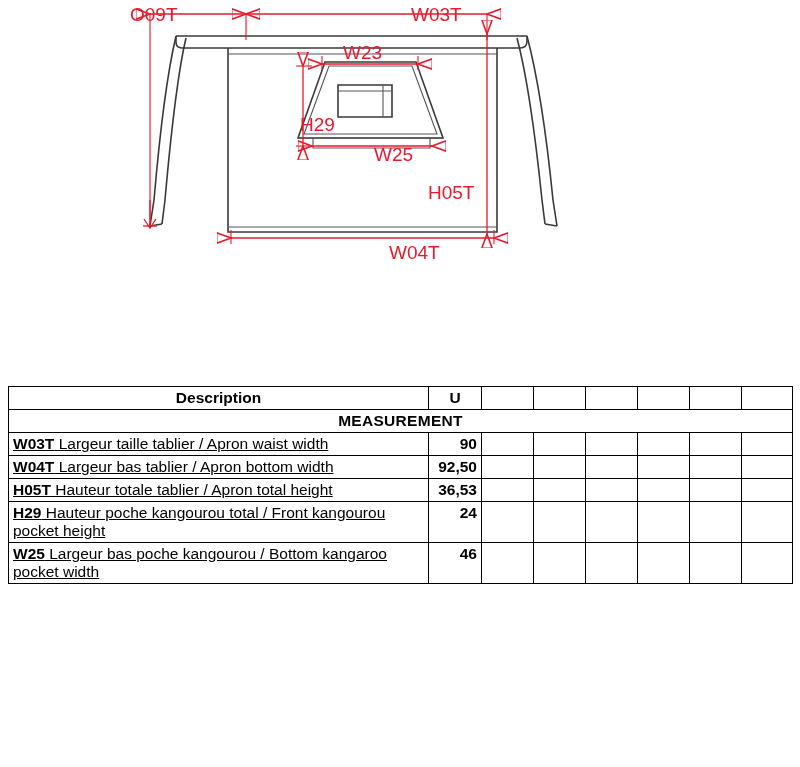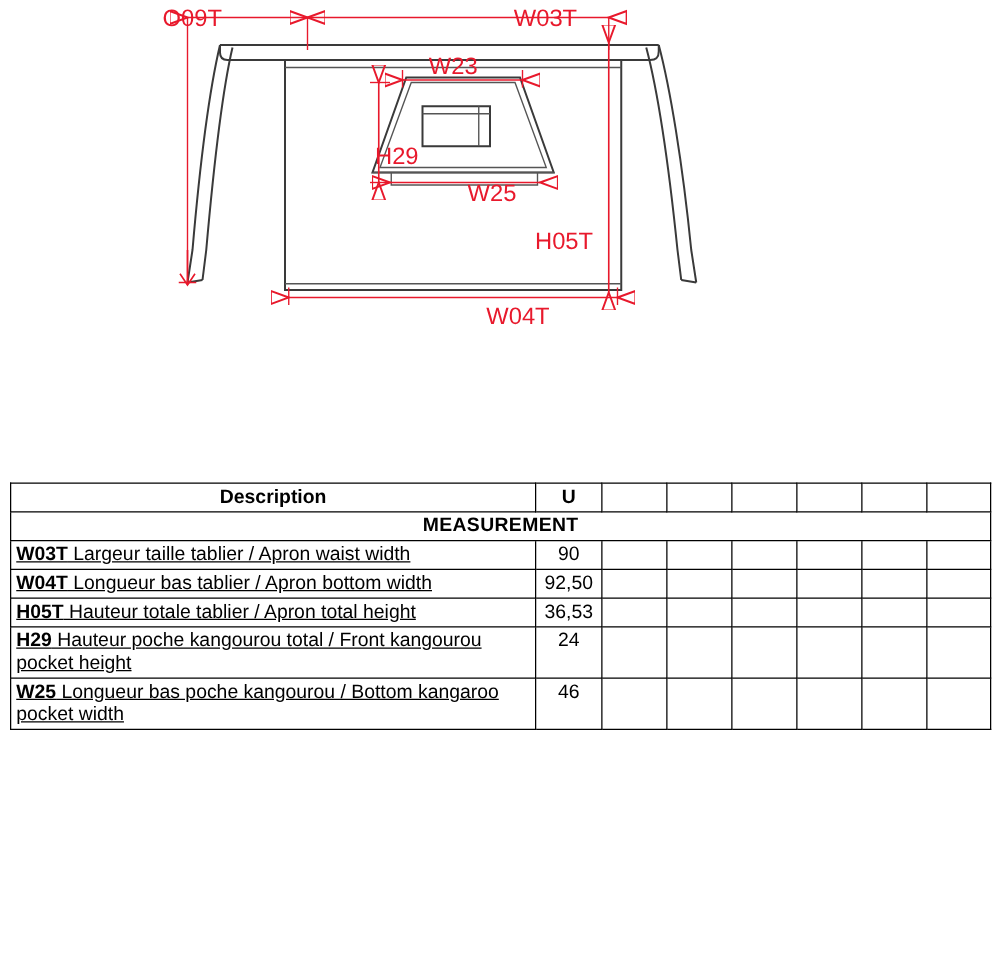--- a/index.html
+++ b/index.html
@@ -65,23 +65,23 @@
   .u-head{
     text-align:center;
     font-weight:bold;
     font-size:17px;
     padding:3px 0 4px 0;
   }
   .code{
     font-weight:bold;
   }
   .val{
-    text-align:center;
+    text-align:right;
     font-size:15px;
-    font-weight:normal;
+    font-weight:bold;
     white-space:nowrap;
   }
   .blank{ }
   .desc-cell{
     padding-left:5px;
     padding-right:4px;
     text-decoration:underline;
   }
   .row-desc-text{
     display:inline;
@@ -215,21 +215,21 @@
         <td class="val">90</td>
         <td class="blank"></td>
         <td class="blank"></td>
         <td class="blank"></td>
         <td class="blank"></td>
         <td class="blank"></td>
         <td class="blank"></td>
       </tr>
 
       <tr>
-        <td class="desc-cell"><span class="code">W04T</span><span class="row-desc-text"> Longueur bas tablier / Apron bottom width</span></td>
+        <td class="desc-cell"><span class="code">W04T</span><span class="row-desc-text"> Largeur bas tablier / Apron bottom width</span></td>
         <td class="val">92,50</td>
         <td class="blank"></td>
         <td class="blank"></td>
         <td class="blank"></td>
         <td class="blank"></td>
         <td class="blank"></td>
         <td class="blank"></td>
       </tr>
 
 
@@ -250,21 +250,21 @@
         <td class="val">24</td>
         <td class="blank"></td>
         <td class="blank"></td>
         <td class="blank"></td>
         <td class="blank"></td>
         <td class="blank"></td>
         <td class="blank"></td>
       </tr>
 
       <tr>
-        <td class="desc-cell"><span class="code">W25</span><span class="row-desc-text"> Longueur bas poche kangourou / Bottom kangaroo pocket width</span></td>
+        <td class="desc-cell"><span class="code">W25</span><span class="row-desc-text"> Largeur bas poche kangourou / Bottom kangaroo pocket width</span></td>
         <td class="val">46</td>
         <td class="blank"></td>
         <td class="blank"></td>
         <td class="blank"></td>
         <td class="blank"></td>
         <td class="blank"></td>
         <td class="blank"></td>
       </tr>
     </tbody>
   </table>

